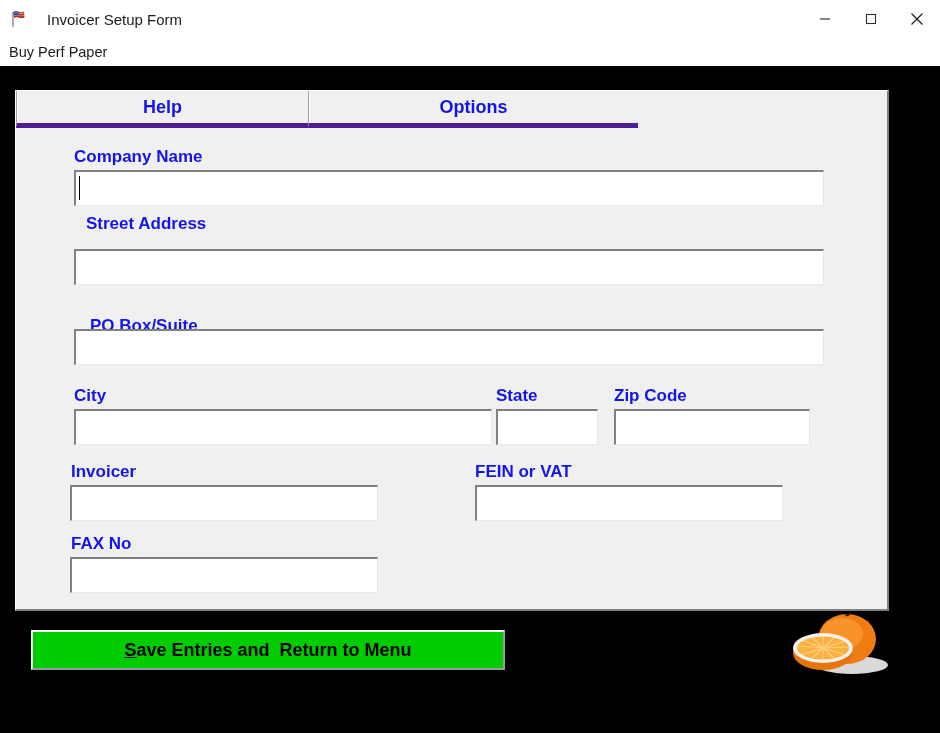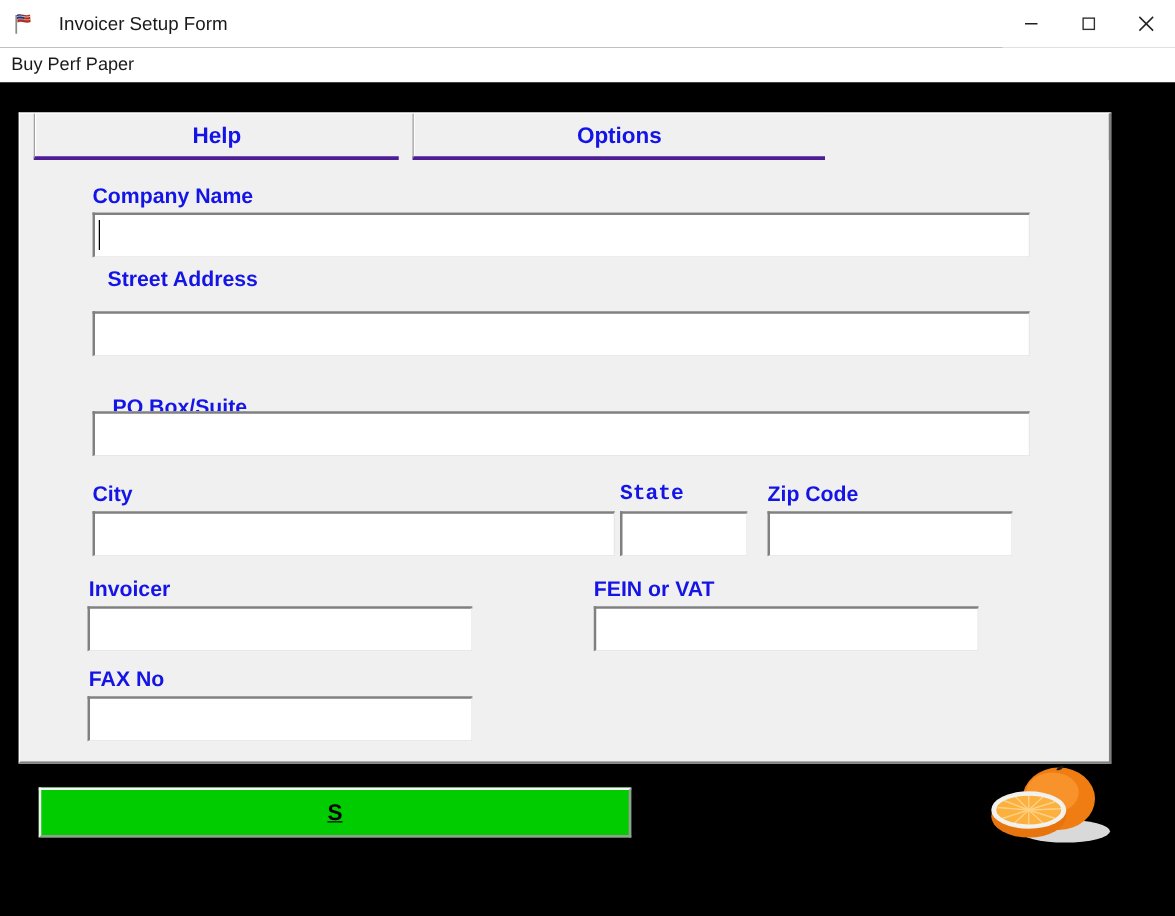--- a/index.html
+++ b/index.html
@@ -105,23 +105,22 @@
     font-size: 18px;
     font-weight: bold;
     color: #1414e6;
     background: #f0f0f0;
     box-sizing: border-box;
     position: relative;
     cursor: default;
   }
   .tab.inactive {
     border-left: 1px solid #a0a0a0;
-    border-bottom: 3px solid #4c1d95;
+    border-bottom: 5px solid #4c1d95;
     box-shadow: inset 1px 0 0 #ffffff;
-    margin-left: 11px;
   }
   .tab.active {
     border-bottom: none;
     z-index: 2;
   }
   .tab-businessinfo { width: 289px; }
   .tab-help { width: 292px; }
   .tab-options { width: 330px; }
 
   .tabcontent {
@@ -260,40 +259,40 @@
 
       <div class="flabel" style="left:58px; top:86px;margin-left:12px;">Street Address</div>
       <input class="finput" style="left: 58px; top: 121px; width: 750px; height: 36px;" placeholder="">
 
       <div class="flabel" style="left:58px; top:188px;margin-left:16px;">PO Box/Suite</div>
       <input class="finput" style="left: 58px; top: 201px; width: 750px; height: 36px;" placeholder="">
 
       <div class="flabel" style="left:58px; top:258px;">City</div>
       <input class="finput" style="left: 58px; top: 281px; width: 418px; height: 36px;" placeholder="">
 
-      <div class="flabel" style="left:480px; top:258px;font-family:Liberation Mono, monospace;">State</div>
+      <div class="flabel" style="left:480px; top:258px;">State</div>
       <input class="finput" style="left: 480px; top: 281px; width: 102px; height: 36px;" placeholder="">
 
       <div class="flabel" style="left:598px; top:258px;">Zip Code</div>
       <input class="finput" style="left: 598px; top: 281px; width: 196px; height: 36px;" placeholder="">
 
       <div class="flabel" style="left:55px; top:334px;">Invoicer</div>
       <input class="finput" style="left: 54px; top: 357px; width: 308px; height: 36px;" placeholder="">
 
       <div class="flabel" style="left:459px; top:334px;">FEIN or VAT</div>
       <input class="finput" style="left: 459px; top: 357px; width: 308px; height: 36px;" placeholder="">
 
       <div class="flabel" style="left:55px; top:406px;">FAX No</div>
       <input class="finput" style="left: 54px; top: 429px; width: 308px; height: 36px;" placeholder="">
 
     </div>
   </div>
 
   <div class="savebtn">
-    <u>S</u>
+    <u>S</u><span>ave Entries and  Return to Menu</span>
   </div>
 
 
   <div class="orange-art">
     <svg width="102" height="66" viewBox="0 0 102 66">
 
       <ellipse cx="62" cy="54" rx="36" ry="9" fill="#d9d9d9"></ellipse>
 
       <ellipse cx="57" cy="28" rx="29" ry="25" fill="#f07d12"></ellipse>
       <ellipse cx="52" cy="23" rx="21" ry="16" fill="#f8922a"></ellipse>

